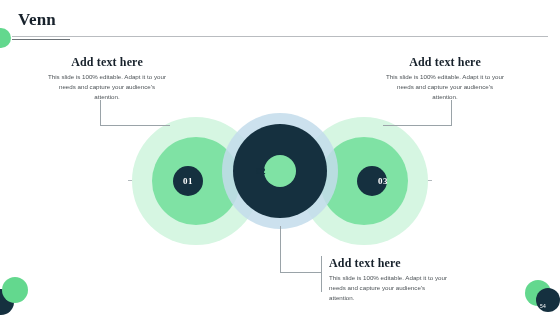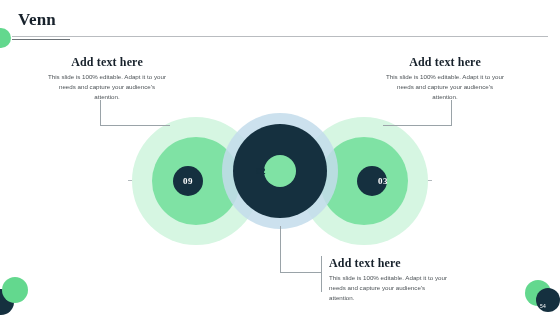--- a/index.html
+++ b/index.html
@@ -182,21 +182,21 @@
   <div class="venn-circle" id="circle-left-inner"></div>
 
   <div class="venn-circle" id="circle-right-outer"></div>
   <div class="venn-circle" id="circle-right-mid"></div>
   <div class="venn-circle" id="circle-right-inner"></div>
 
   <div class="venn-circle" id="circle-center-outer"></div>
   <div class="venn-circle" id="circle-center-mid"></div>
   <div class="venn-circle" id="circle-center-inner"></div>
 
-  <div class="venn-label" id="label-01">09</div>
+  <div class="venn-label" id="label-01">01</div>
   <div class="venn-label" id="label-02">02</div>
   <div class="venn-label" id="label-03">03</div>
 
   <div class="conn" id="conn-left-v"></div>
   <div class="conn" id="conn-left-h"></div>
   <div class="conn" id="conn-right-v"></div>
   <div class="conn" id="conn-right-h"></div>
   <div class="conn" id="conn-bottom-v"></div>
   <div class="conn" id="conn-bottom-h"></div>
   <div class="conn" id="conn-bottom-tick"></div>

